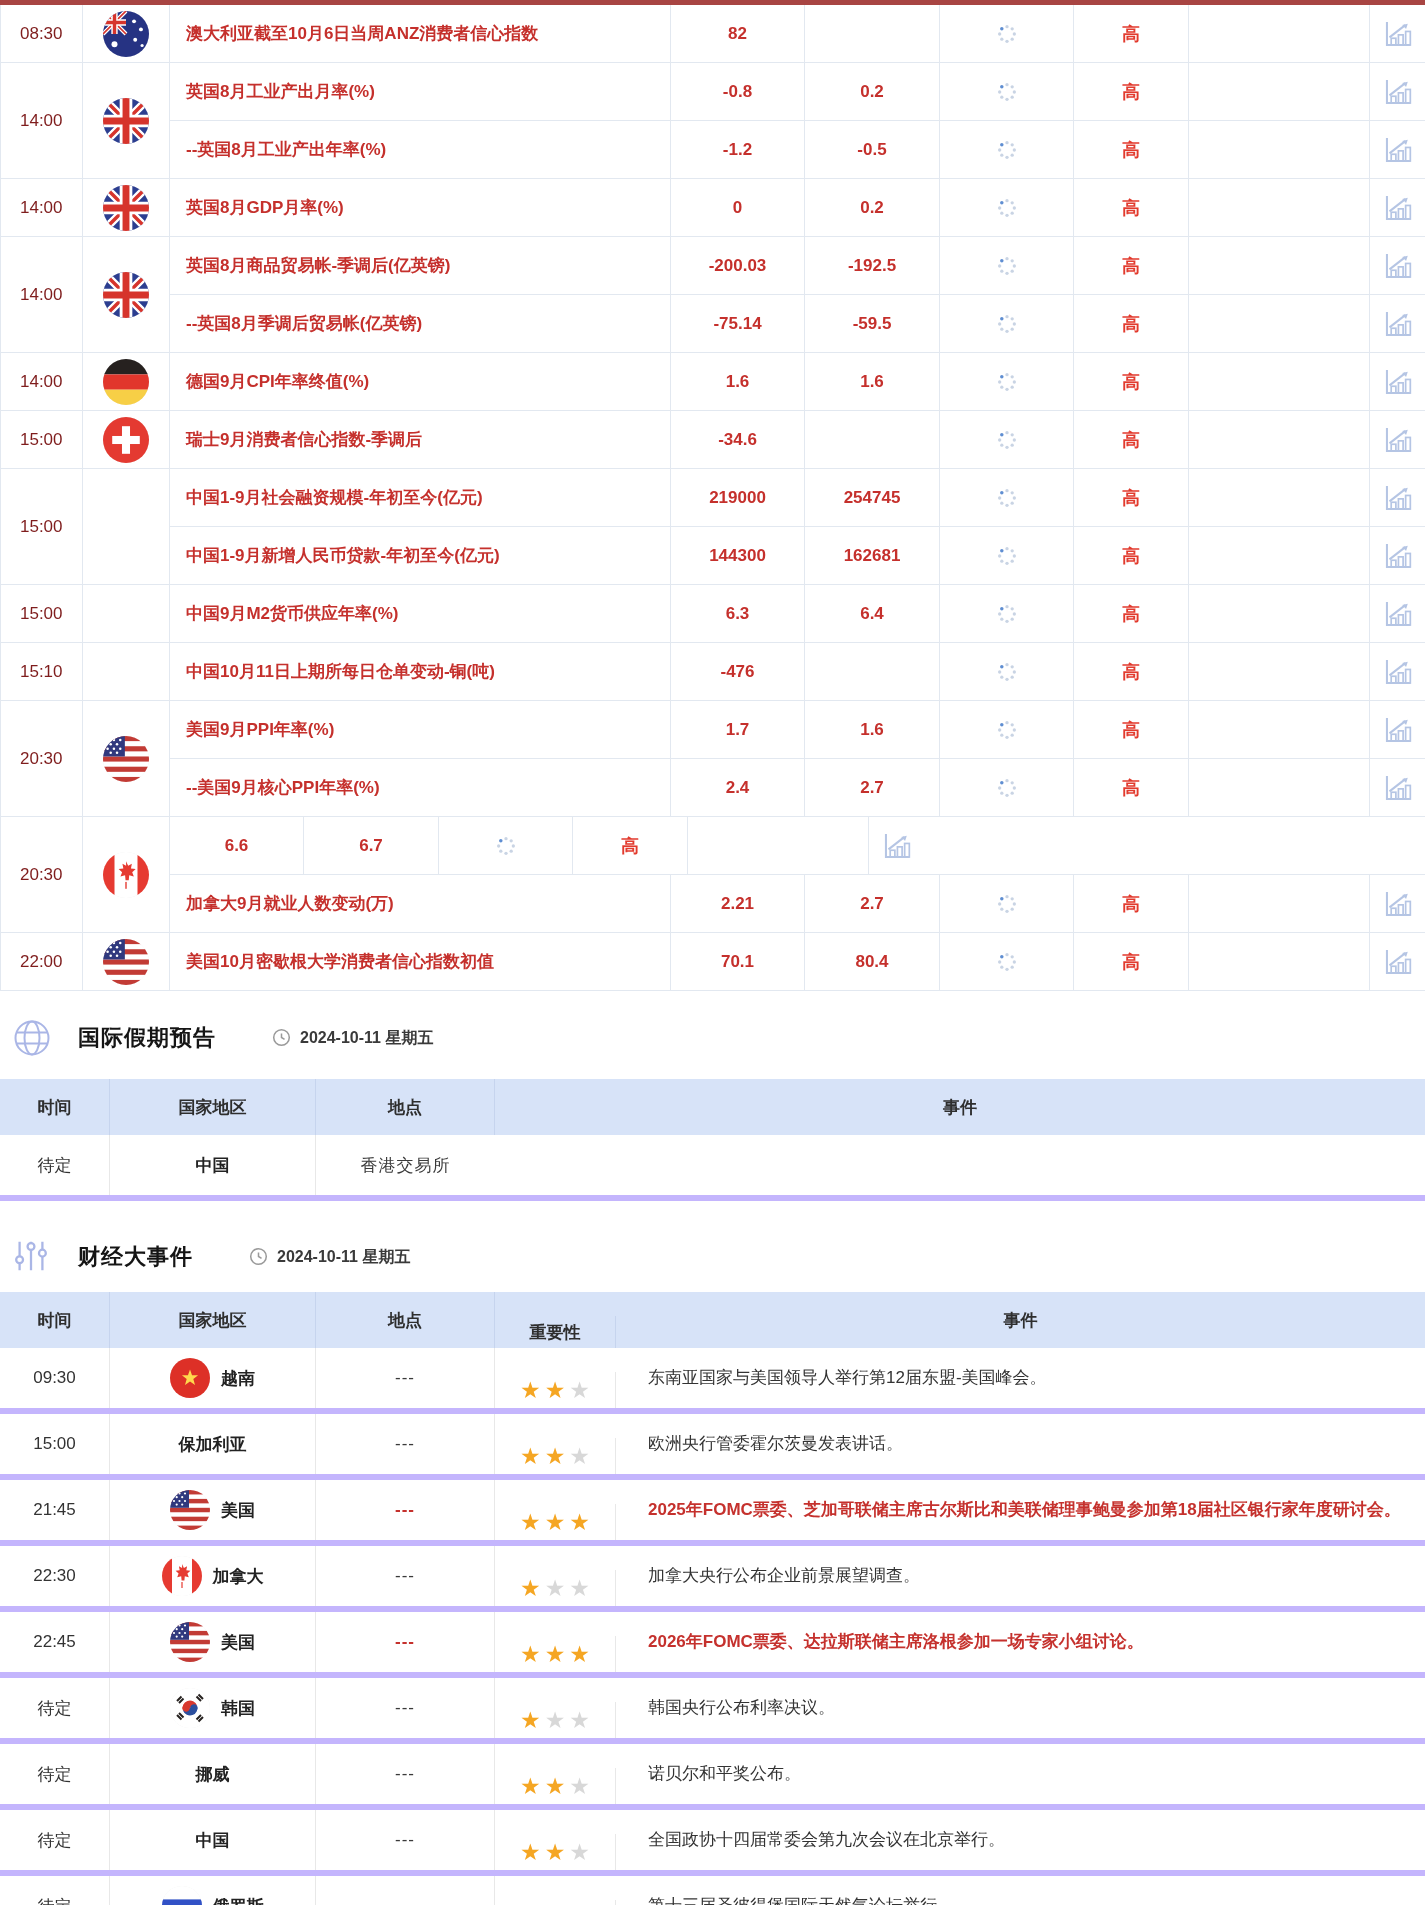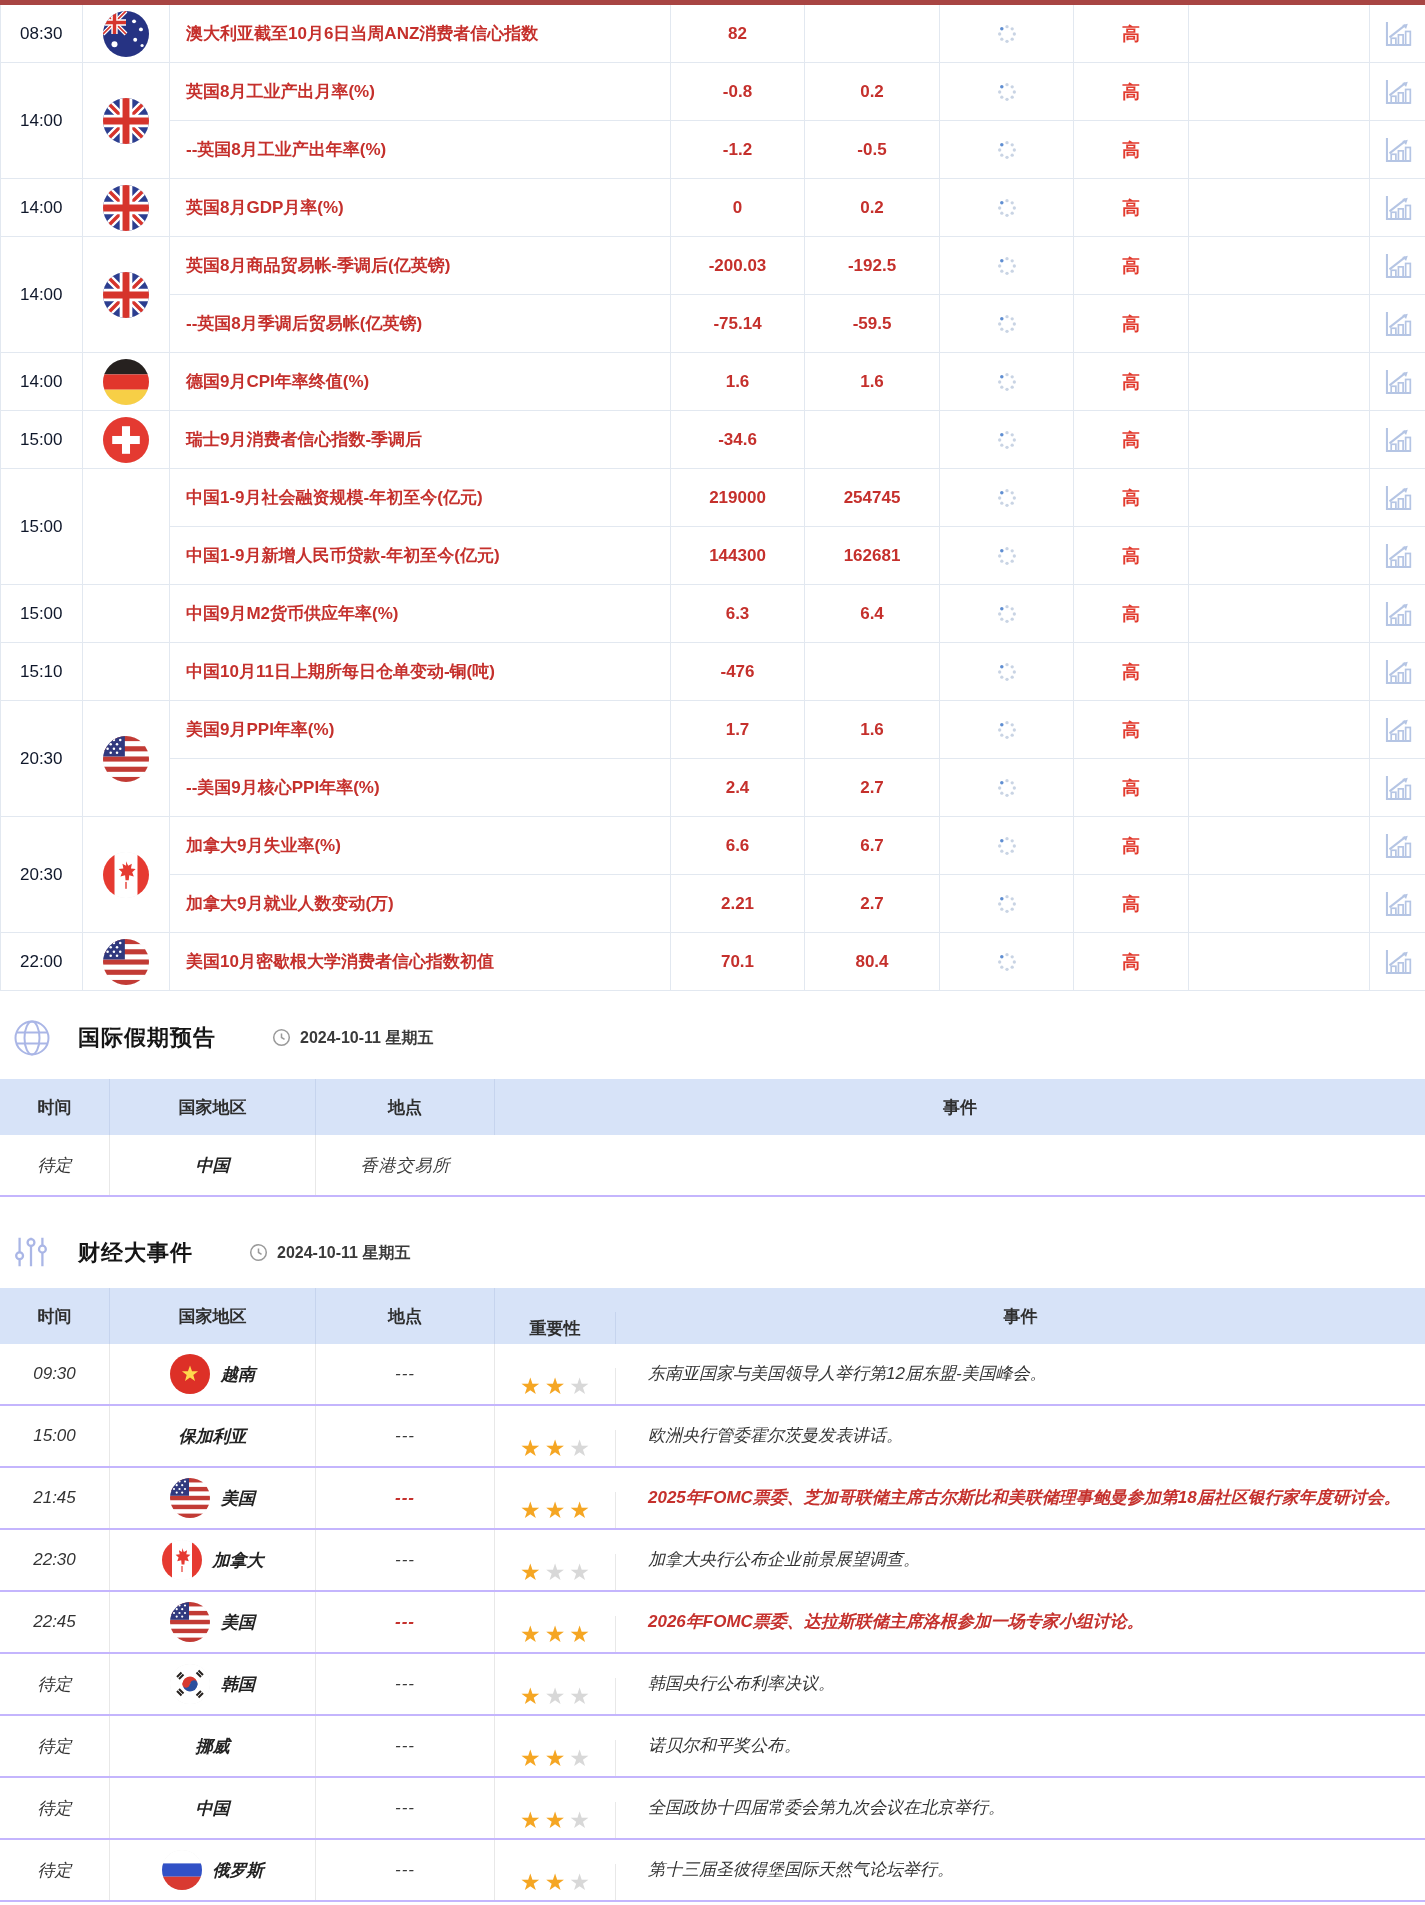--- a/index.html
+++ b/index.html
@@ -8,21 +8,21 @@
     font-family:"Liberation Sans","DejaVu Sans",sans-serif;
     -webkit-font-smoothing:antialiased;
   }
   .topbar{height:5px;background:#a84543;}
 
   
   .econ{border-left:1px solid #e2e8f0;}
   .econ-group{display:flex;border-bottom:1px solid #e2e8f0;background:#fff;}
   .g-time{width:82px;box-sizing:border-box;border-right:1px solid #e2e8f0;
     display:flex;align-items:center;justify-content:center;
-    font-size:17px;color:#0f172a;}
+    font-size:17px;color:#7f1d1d;}
   .g-flag{width:88px;box-sizing:border-box;border-right:1px solid #e2e8f0;
     display:flex;align-items:center;justify-content:center;}
   .g-rows{flex:1;display:flex;flex-direction:column;}
   .econ-row{display:flex;height:57px;}
   .econ-row + .econ-row{border-top:1px solid #e2e8f0;}
   .cell{display:flex;align-items:center;justify-content:center;box-sizing:border-box;}
   .econ-row .cell{border-right:1px solid #e2e8f0;}
   .c-event{width:501px;justify-content:flex-start;padding-left:16px;
     font-size:17px;font-weight:bold;color:#c5302c;cursor:pointer;}
   .c-val{width:134px;font-size:17px;font-weight:bold;color:#c5302c;}
@@ -52,21 +52,21 @@
   .clock{width:19px;height:19px;display:inline-flex;}
 
   
   .tbl{width:1425px;}
   .tbl-holiday{margin-top:20px;}
   .tbl-events{margin-top:14px;}
   .tbl-head{display:flex;background:#d7e3f8;height:56px;}
   .hc{display:flex;align-items:center;justify-content:center;box-sizing:border-box;
     font-size:17px;font-weight:bold;color:#2e2e2e;border-right:1px solid #c6d4ee;}
   .hc:last-child{border-right:none;}
-  .tbl-row{display:flex;min-height:60px;border-bottom:2px solid #c4b5fd;background:#fff;font-style:italic;}
+  .tbl-row{display:flex;min-height:60px;border-bottom:6px solid #c4b5fd;background:#fff;}
   .tbl-row .cell{border-right:1px solid #e8e8e8;}
   .tbl-row .cell:last-child{border-right:none;}
   .w-time{width:110px;}
   .w-country{width:206px;}
   .w-loc{width:179px;}
   .w-stars{width:121px;margin-top:24px;}
   .w-event{flex:1;}
   .t{font-size:17px;color:#333;}
   .country{gap:11px;font-size:17px;font-weight:bold;color:#222;}
   .loc{font-size:17px;color:#3a3a3a;letter-spacing:1px;}
@@ -781,21 +781,20 @@
             <rect width="40" height="40" fill="#fff"></rect>
             <rect width="10" height="40" fill="#e63a31"></rect>
             <rect x="30" width="10" height="40" fill="#e63a31"></rect>
             <path fill="#e63a31" d="M20 8l1.9 3.9 3.2-1.7-.8 4.1 4.1.5-3 2.8 1.4 3.7-4-1-.4 4.2h-2.8l-.4-4.2-4 1 1.4-3.7-3-2.8 4.1-.5-.8-4.1 3.2 1.7z"></path>
             <rect x="19.4" y="26" width="1.2" height="6" fill="#e63a31"></rect>
           </svg>
         </span>
     </div>
     <div class="g-rows">
   <div class="econ-row">
-    <div class="cell c-event">加拿大9月失业率(%)</div>
     <div class="cell c-val">6.6</div>
     <div class="cell c-val c-fore">6.7</div>
     <div class="cell c-spin">
       <span class="spin">
               <svg viewBox="0 0 24 24" width="22" height="22">
                 <g fill="#c9d4e4">
                   <circle cx="12" cy="4" r="1.8"></circle>
                   <circle cx="17.66" cy="6.34" r="1.8"></circle>
                   <circle cx="20" cy="12" r="1.8"></circle>
                   <circle cx="17.66" cy="17.66" r="1.8"></circle>

